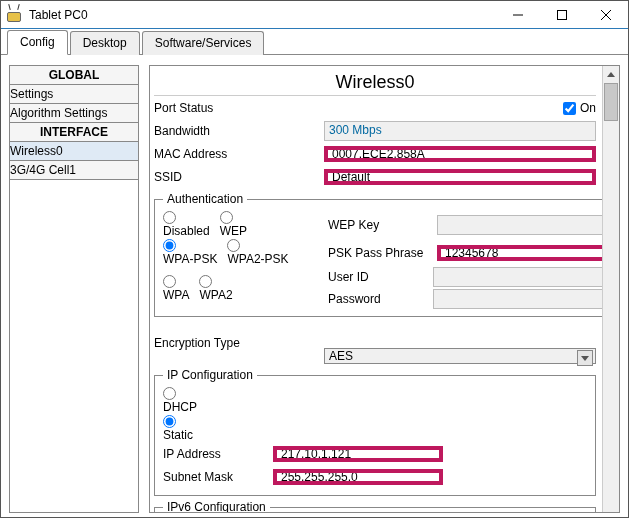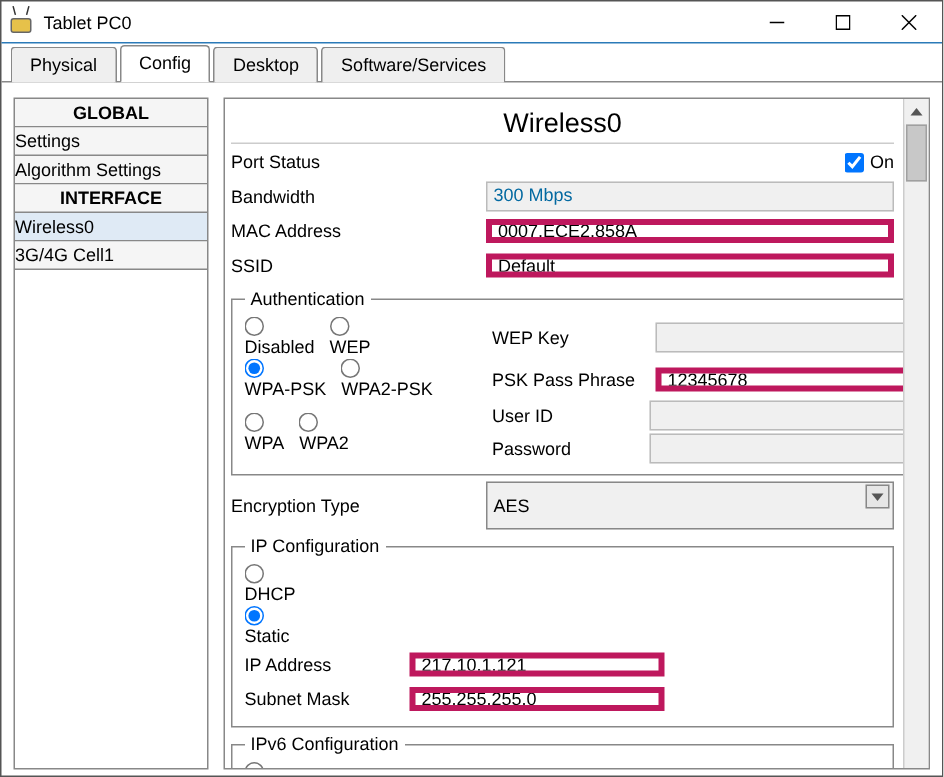--- a/index.html
+++ b/index.html
@@ -37,21 +37,21 @@
   .lbl { width: 170px; }
   .lbl-narrow { width: 110px; }
   .val-disabled { flex: 1; background: #f0f0f0; border: 1px solid #bbb; height: 20px; padding: 1px 4px; color: #0369a1; }
   .val-input { flex: 1; background: #fff; border: 4px solid #be185d; height: 16px; padding: 1px 4px; color: #000; }
   input[type=text] { font-family: inherit; font-size: 12px; }
   input[type=checkbox], input[type=radio] { margin: 0 4px 0 0; vertical-align: middle; }
   .radio-opt { display: inline-flex; align-items: flex-start; margin-right: 10px; flex-direction: column; }
   .auth-left { width: 165px; display: flex; align-items: center; }
   .auth-right { display: flex; align-items: center; flex: 1; gap: 4px; }
   .auth-right .klabel { width: 105px; }
-  .sel-like { flex: 1; background: #f0f0f0; border: 1px solid #888; height: 32px; display: flex; align-items: center; padding: 0 4px; position: relative; }
+  .sel-like { flex: 1; background: #f0f0f0; border: 1px solid #888; height: 16px; display: flex; align-items: flex-start; padding: 0 4px; position: relative; margin-top: 27px; }
   .sel-like .dd { position: absolute; right: 2px; top: 1px; width: 16px; height: 16px; border: 1px solid #888; background: #e6e6e6; display:flex; align-items:center; justify-content:center; }
   .portstatus-row { display: flex; align-items: center; }
   .portstatus-row .lbl { flex: 0 0 auto; width: auto; }
   .portstatus-row .spacer { flex: 1; }
   .on-chk { display: flex; align-items: center; }
   .tri { display:inline-block; width:0; height:0; }
   .tri-up { border-left:4px solid transparent; border-right:4px solid transparent; border-bottom:5px solid #555; }
   .tri-down { border-left:4px solid transparent; border-right:4px solid transparent; border-top:5px solid #555; }
 </style>
 </head>
@@ -80,21 +80,20 @@
       <div class="win-btn">
           <svg width="10" height="10">
             <line x1="0" y1="0" x2="10" y2="10"></line>
             <line x1="10" y1="0" x2="0" y2="10"></line>
           </svg>
         </div>
     </div>
   </div>
 
   <div class="tab-strip">
-    <div class="tab">Physical</div>
     <div class="tab active">Config</div>
     <div class="tab">Desktop</div>
     <div class="tab">Software/Services</div>
   </div>
 
   <div class="content">
     <div class="sidebar">
       <div class="side-head">GLOBAL</div>
       <div class="side-item">Settings</div>
       <div class="side-item">Algorithm Settings</div>

